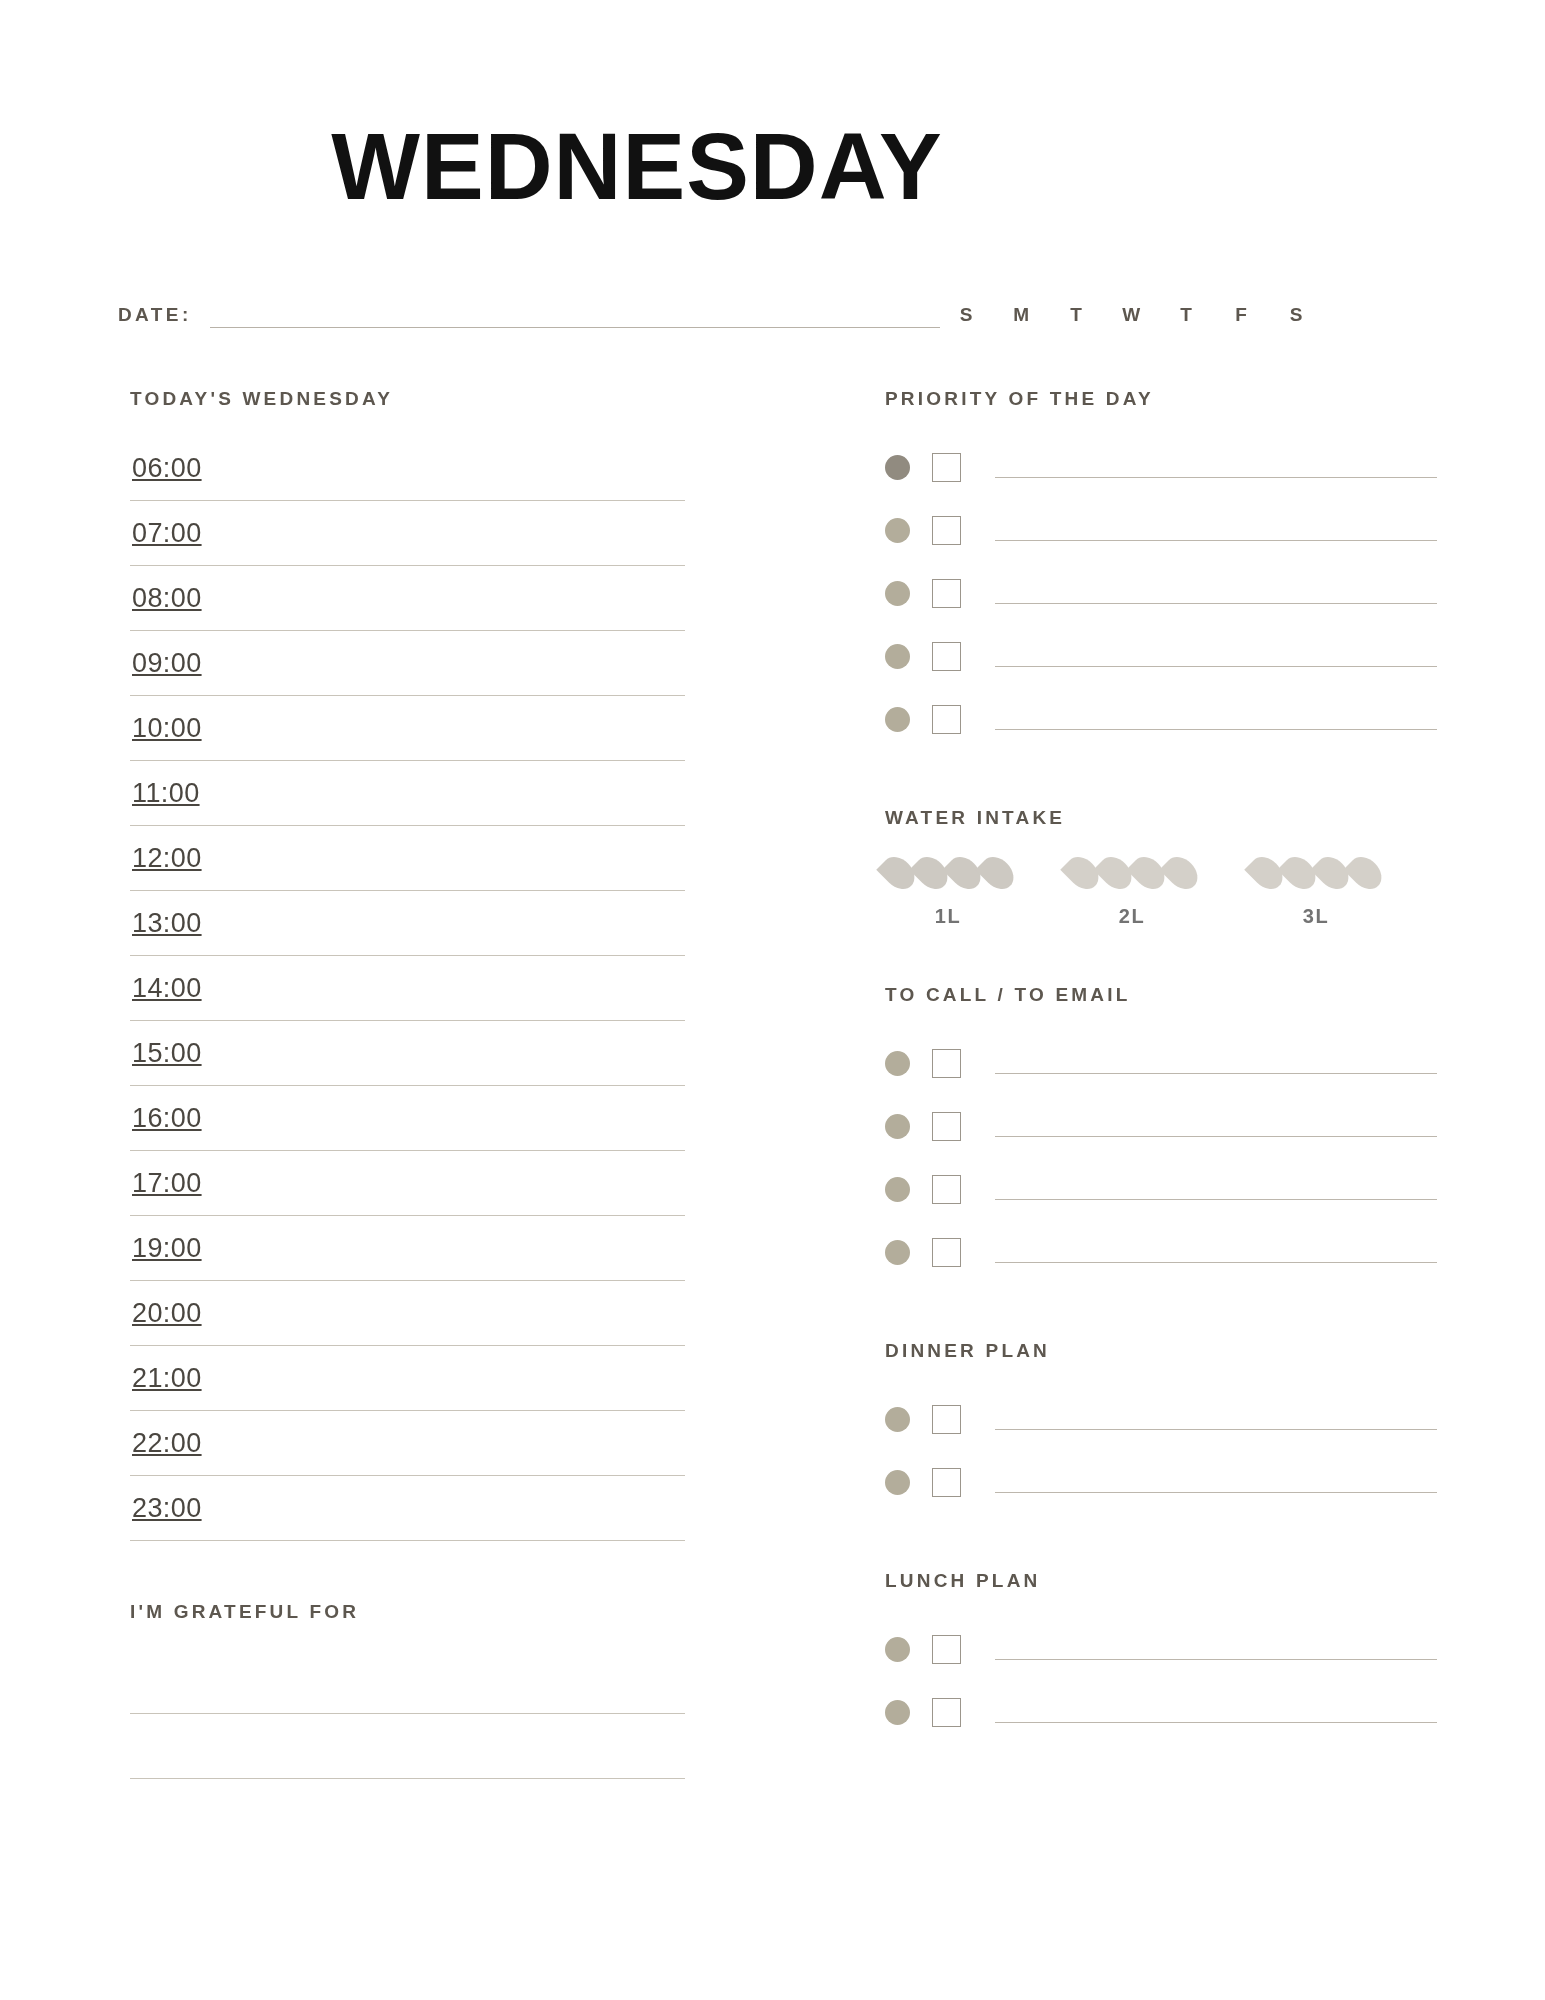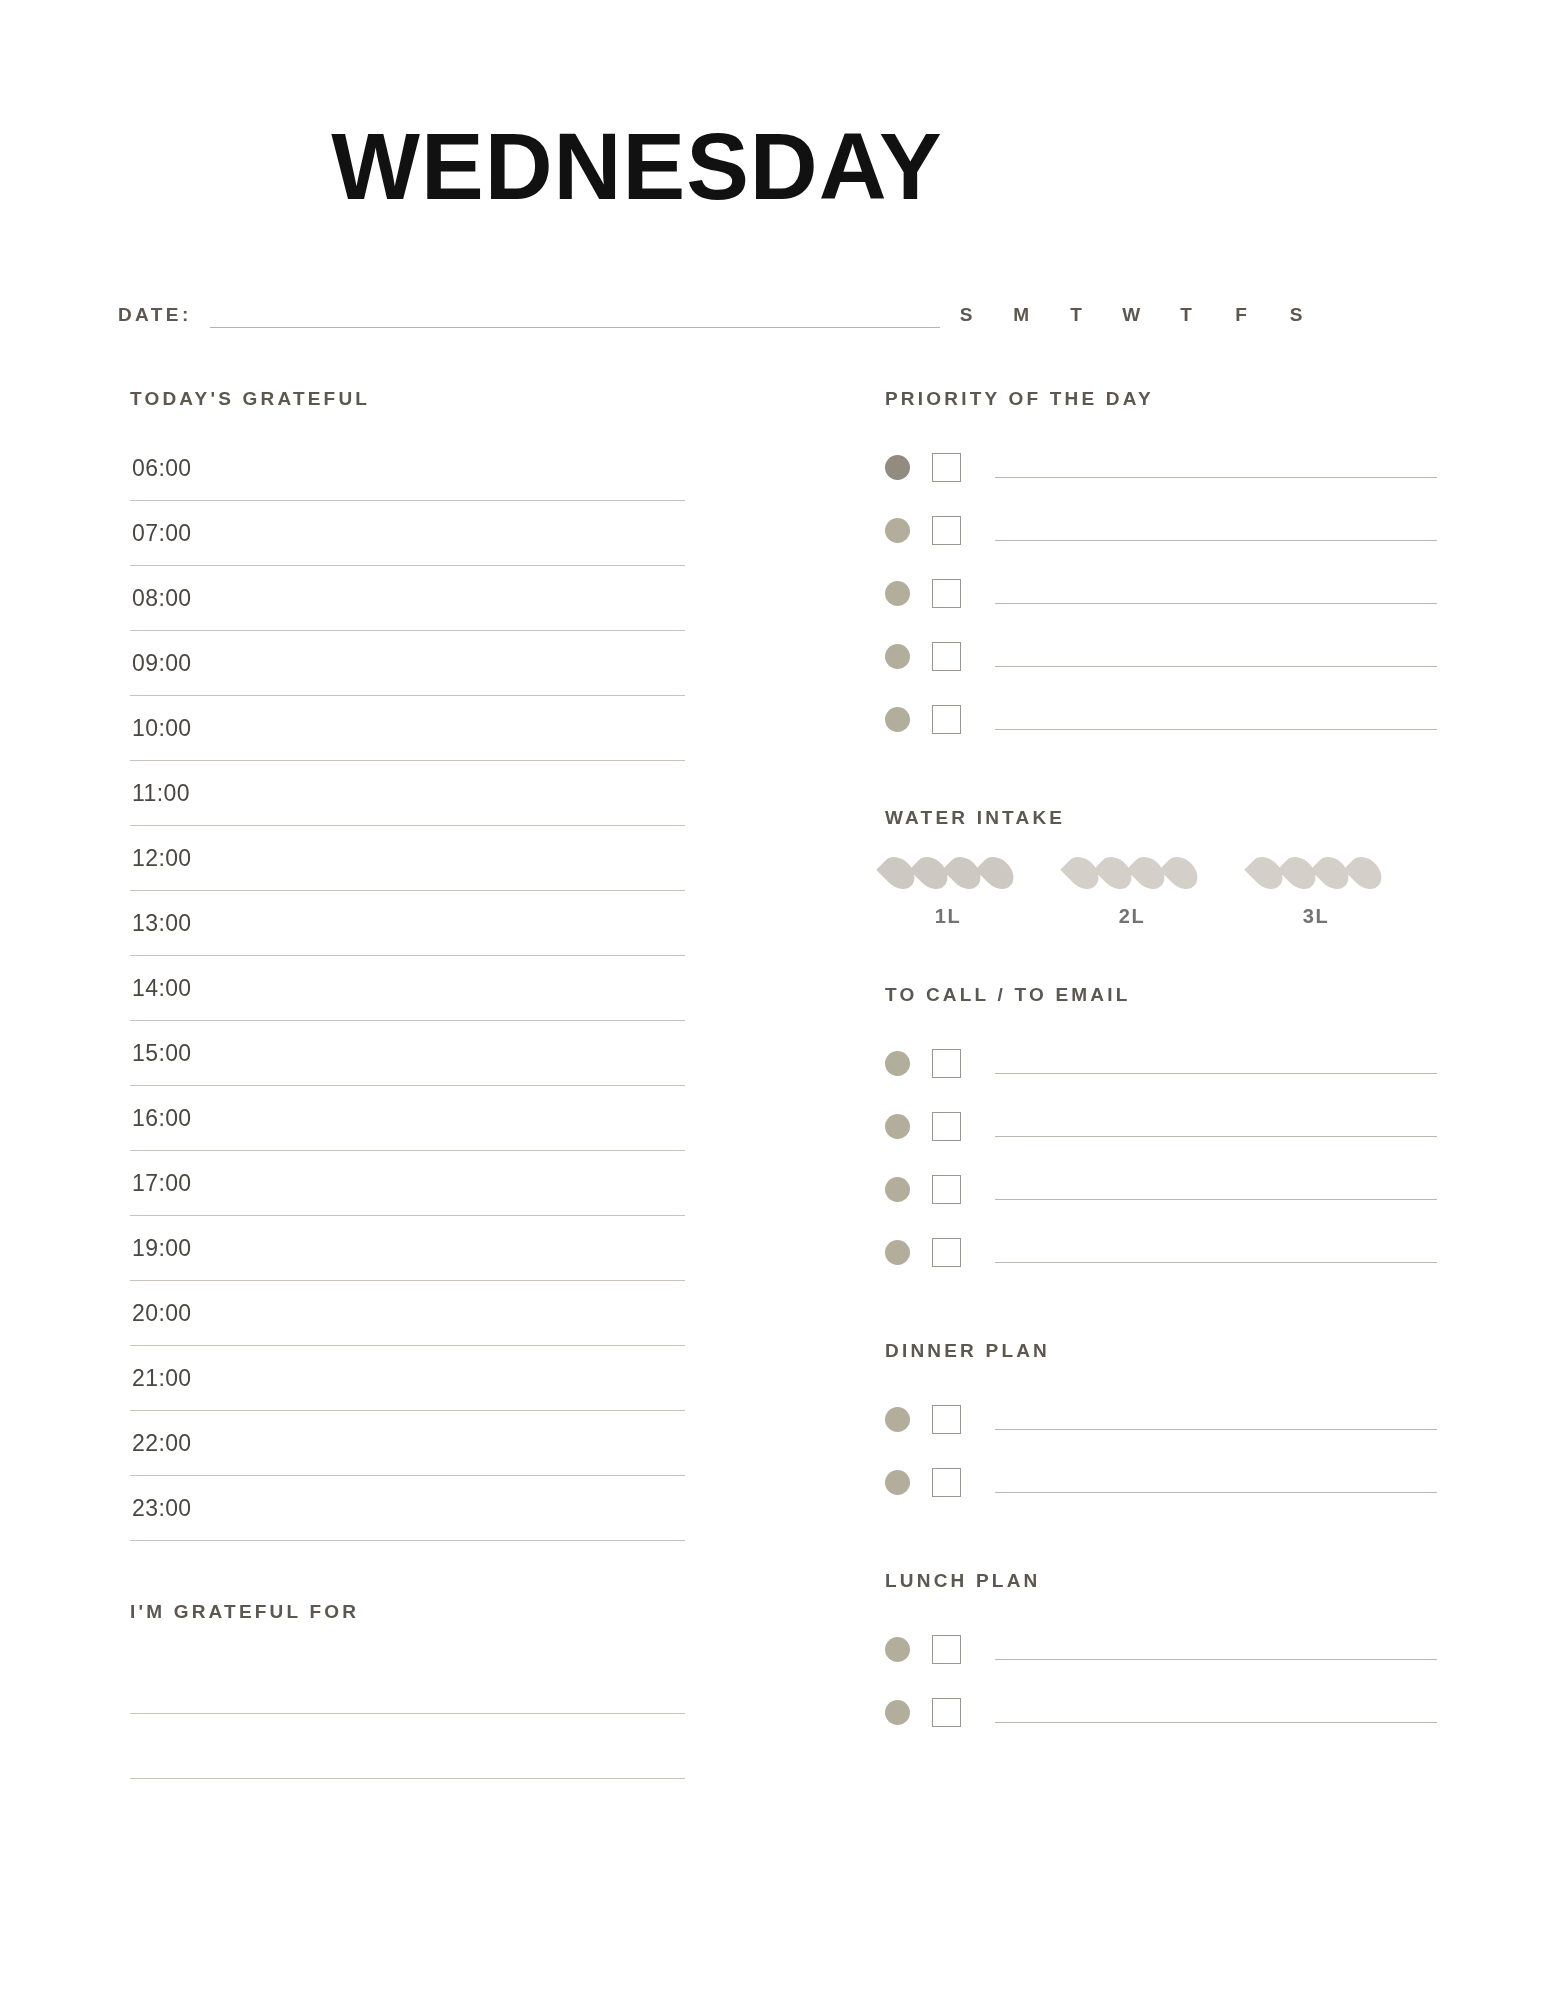--- a/index.html
+++ b/index.html
@@ -87,24 +87,25 @@
   }
 
   
   .sched-row {
     border-bottom: 1.3px solid #c9c4ba;
     height: 64px;
     display: flex;
     align-items: center;
   }
   .sched-time {
-    font-size: 23px;
+    font-size: 27px;
     color: #4a4640;
     letter-spacing: 0.4px;
     padding-left: 2px;
+    text-decoration: underline;
   }
 
   
   .grateful {
     margin-top: 60px;
   }
   .grateful .line {
     border-bottom: 1.3px solid #c9c4ba;
     height: 64px;
     width: 555px;
@@ -188,21 +189,21 @@
       <span>T</span>
       <span>F</span>
       <span>S</span>
     </div>
   </div>
 
   <div class="columns">
 
     <div class="col-left">
 
-      <div class="section-head">TODAY'S GRATEFUL</div>
+      <div class="section-head">TODAY'S WEDNESDAY</div>
 
       <div>
         <div class="sched-row">
             <span class="sched-time">06:00</span>
           </div>
         <div class="sched-row">
             <span class="sched-time">07:00</span>
           </div>
         <div class="sched-row">
             <span class="sched-time">08:00</span>

